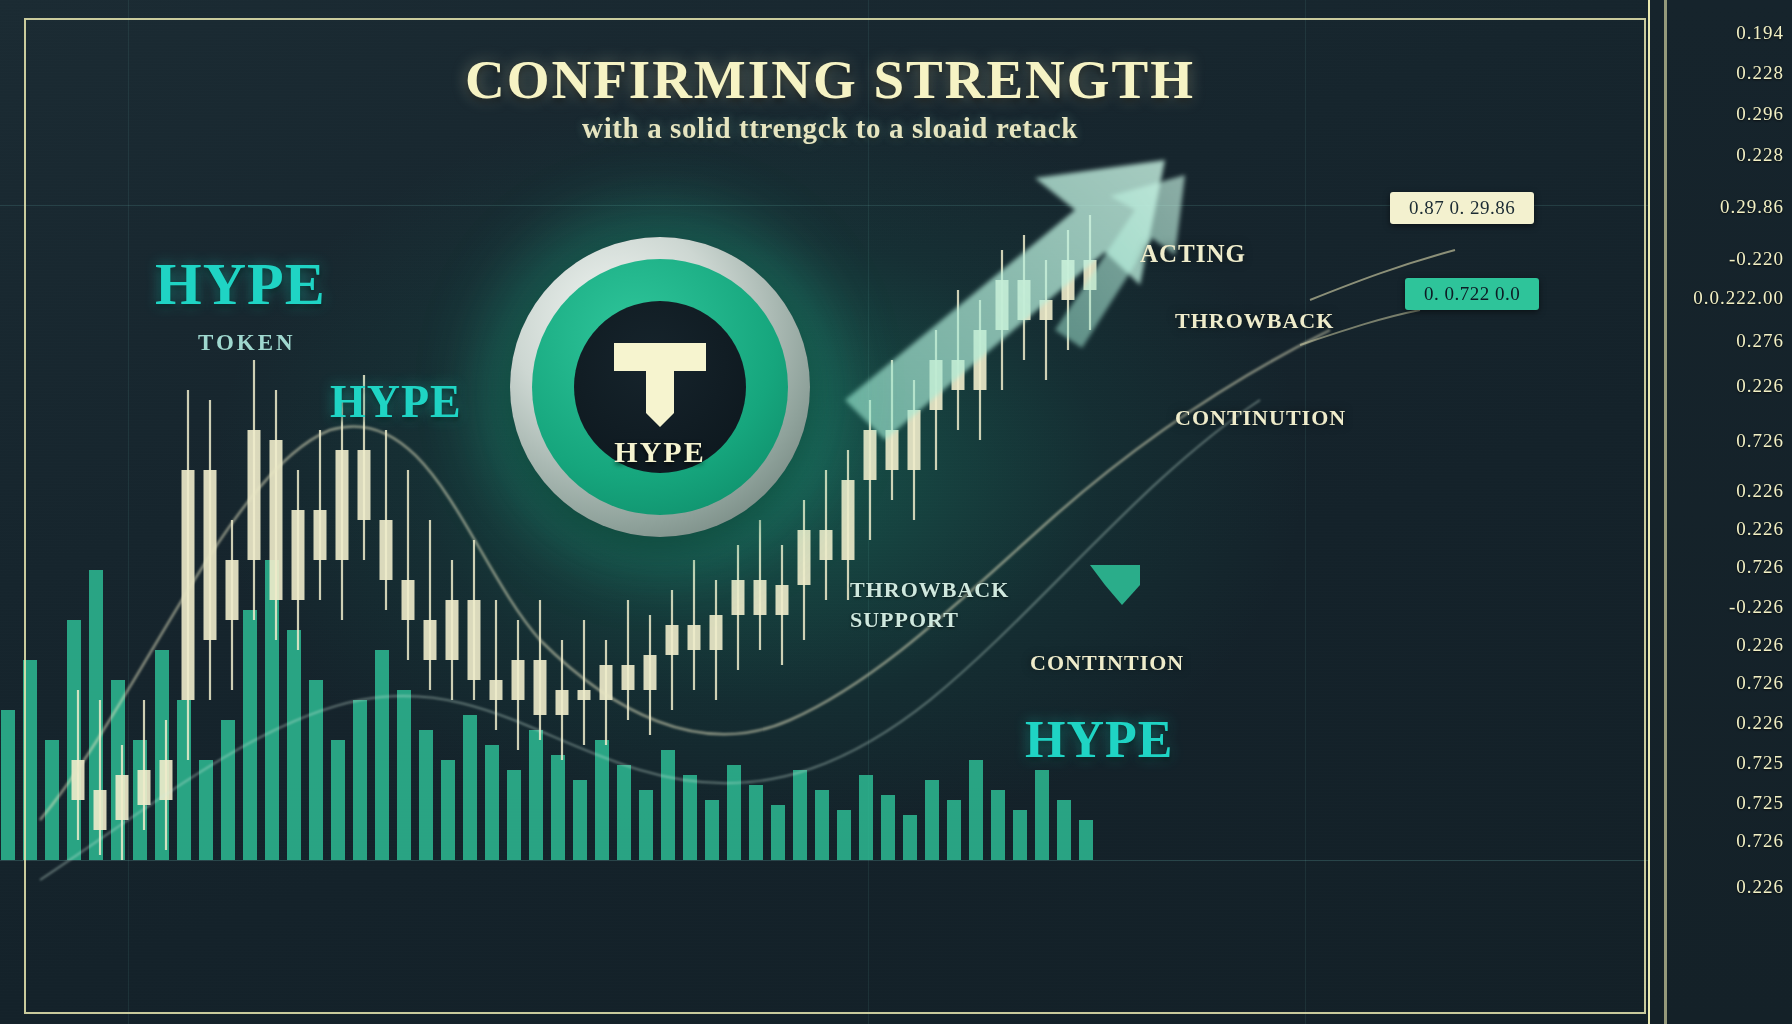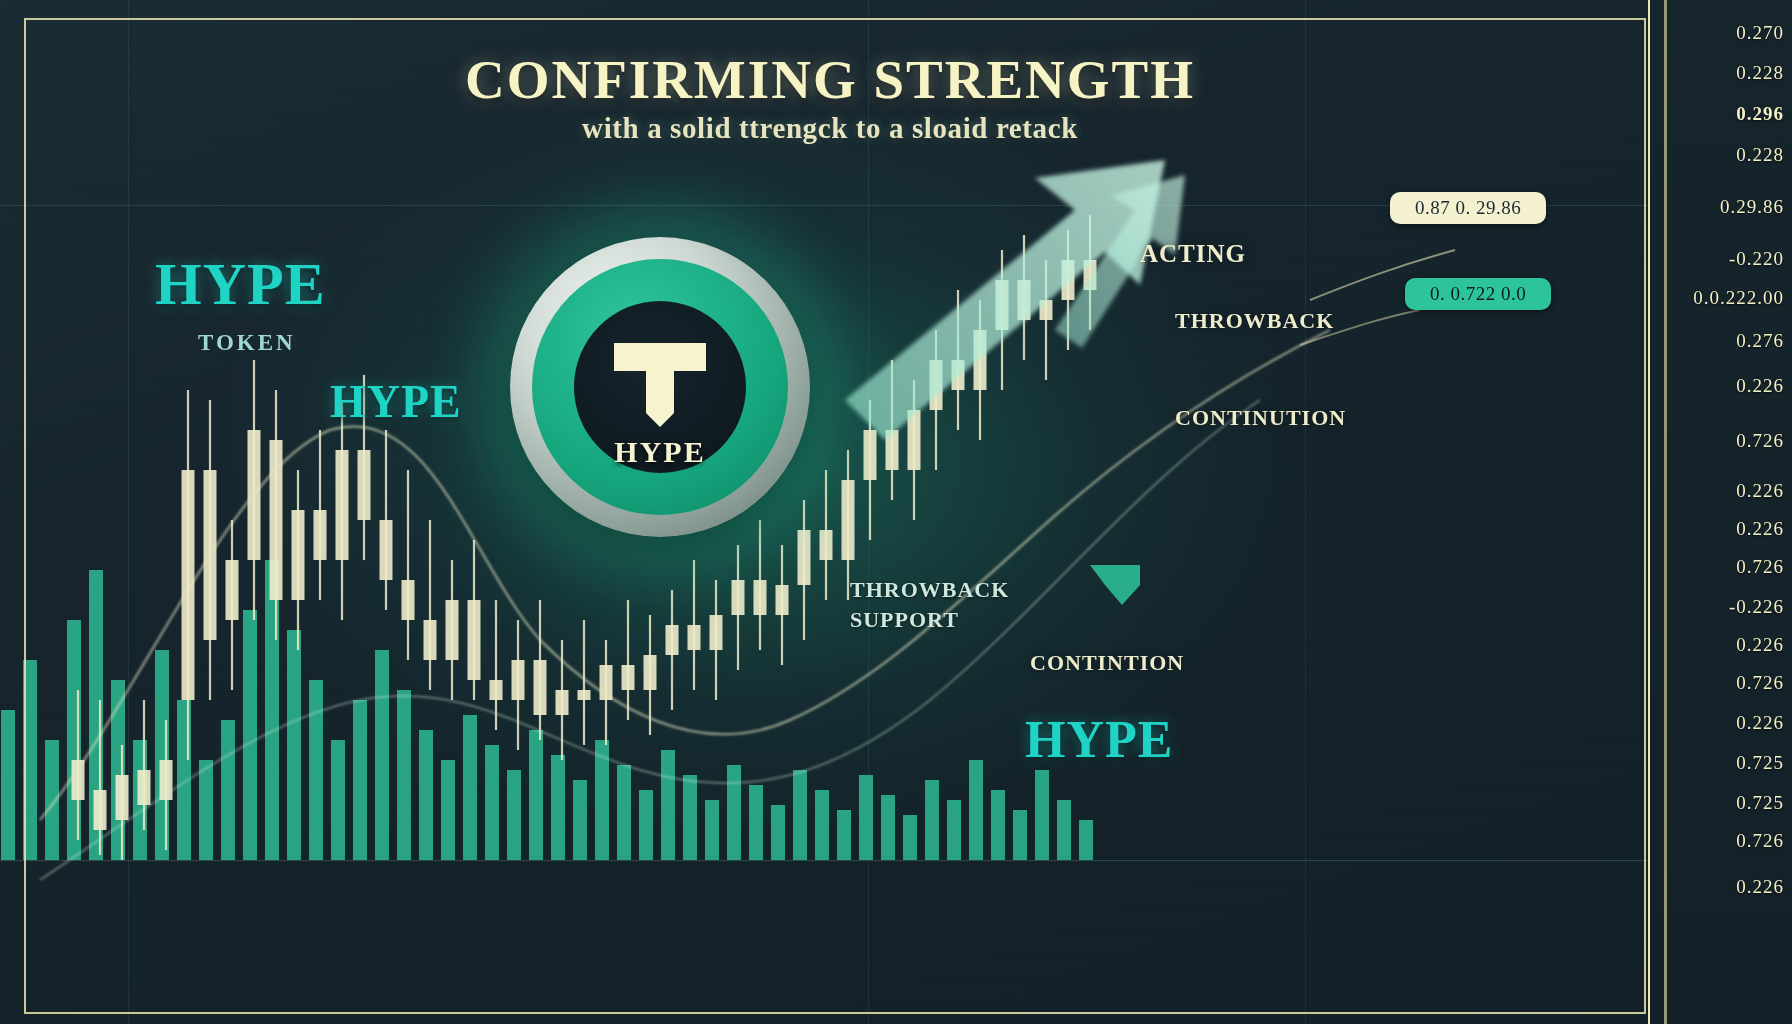--- a/index.html
+++ b/index.html
@@ -25,21 +25,21 @@
   #price-axis{position:absolute;left:1648px;top:0;width:144px;height:1024px;
     background:linear-gradient(180deg,#16242c 0%,#142128 100%);
     border-left:2px solid #e9e8b0;}
   #price-axis .tick{position:absolute;right:10px;font-family:"Liberation Serif",serif;
     font-size:19px;color:#f2f0c4;letter-spacing:1px;text-shadow:0 1px 2px rgba(0,0,0,.7);
     filter:blur(0.35px);}
   .axis-sep{position:absolute;left:14px;width:3px;background:#e9e8b0;opacity:.6;}
 
   
   .pricetag{position:absolute;background:#f3f1cf;color:#1b2b33;font-size:19px;
-    padding:5px 25px;border-radius:10px;letter-spacing:.5px;box-shadow:0 2px 6px rgba(0,0,0,.5);
+    padding:5px 19px;border-radius:3px;letter-spacing:.5px;box-shadow:0 2px 6px rgba(0,0,0,.5);
     filter:blur(0.4px);}
   .pricetag.green{background:#2ec49a;color:#0d1b24;}
 
   
   #title{position:absolute;left:380px;top:40px;width:900px;text-align:center;
     font-size:55px;font-weight:bold;letter-spacing:2px;color:#f6f3c4;
     text-shadow:0 0 16px rgba(246,243,196,.35),0 3px 6px rgba(0,0,0,.6);filter:blur(0.4px);margin-top:8px;}
   #subtitle{position:absolute;left:390px;top:110px;width:880px;text-align:center;
     font-size:29px;font-weight:bold;color:#e6e5c0;line-height:1.25;letter-spacing:.6px;
     text-shadow:0 0 10px rgba(160,230,210,.35),0 2px 4px rgba(0,0,0,.6);filter:blur(0.7px);}
@@ -307,23 +307,23 @@
 
   <div id="price-tags">
       <div class="pricetag" style="left: 1390px; top: 192px;">0.87  0. 29.86</div>
       <div class="pricetag green" style="left: 1405px; top: 278px;">0. 0.722  0.0</div>
     </div>
 
   <div id="frame"></div>
 
   <div id="price-axis">
     <div class="axis-sep" style="top:0;bottom:0;"></div>
-  <div class="tick" style="top: 22px;">0.270</div>
+  <div class="tick" style="top: 22px;">0.194</div>
       <div class="tick" style="top: 62px;">0.228</div>
-      <div class="tick" style="top: 103px; font-weight: bold;">0.296</div>
+      <div class="tick" style="top: 103px;">0.296</div>
       <div class="tick" style="top: 144px;">0.228</div>
       <div class="tick" style="top: 196px;">0.29.86</div>
       <div class="tick" style="top: 248px;">-0.220</div>
       <div class="tick" style="top: 287px;">0.0.222.00</div>
       <div class="tick" style="top: 330px;">0.276</div>
       <div class="tick" style="top: 375px;">0.226</div>
       <div class="tick" style="top: 430px;">0.726</div>
       <div class="tick" style="top: 480px;">0.226</div>
       <div class="tick" style="top: 518px;">0.226</div>
       <div class="tick" style="top: 556px;">0.726</div>

